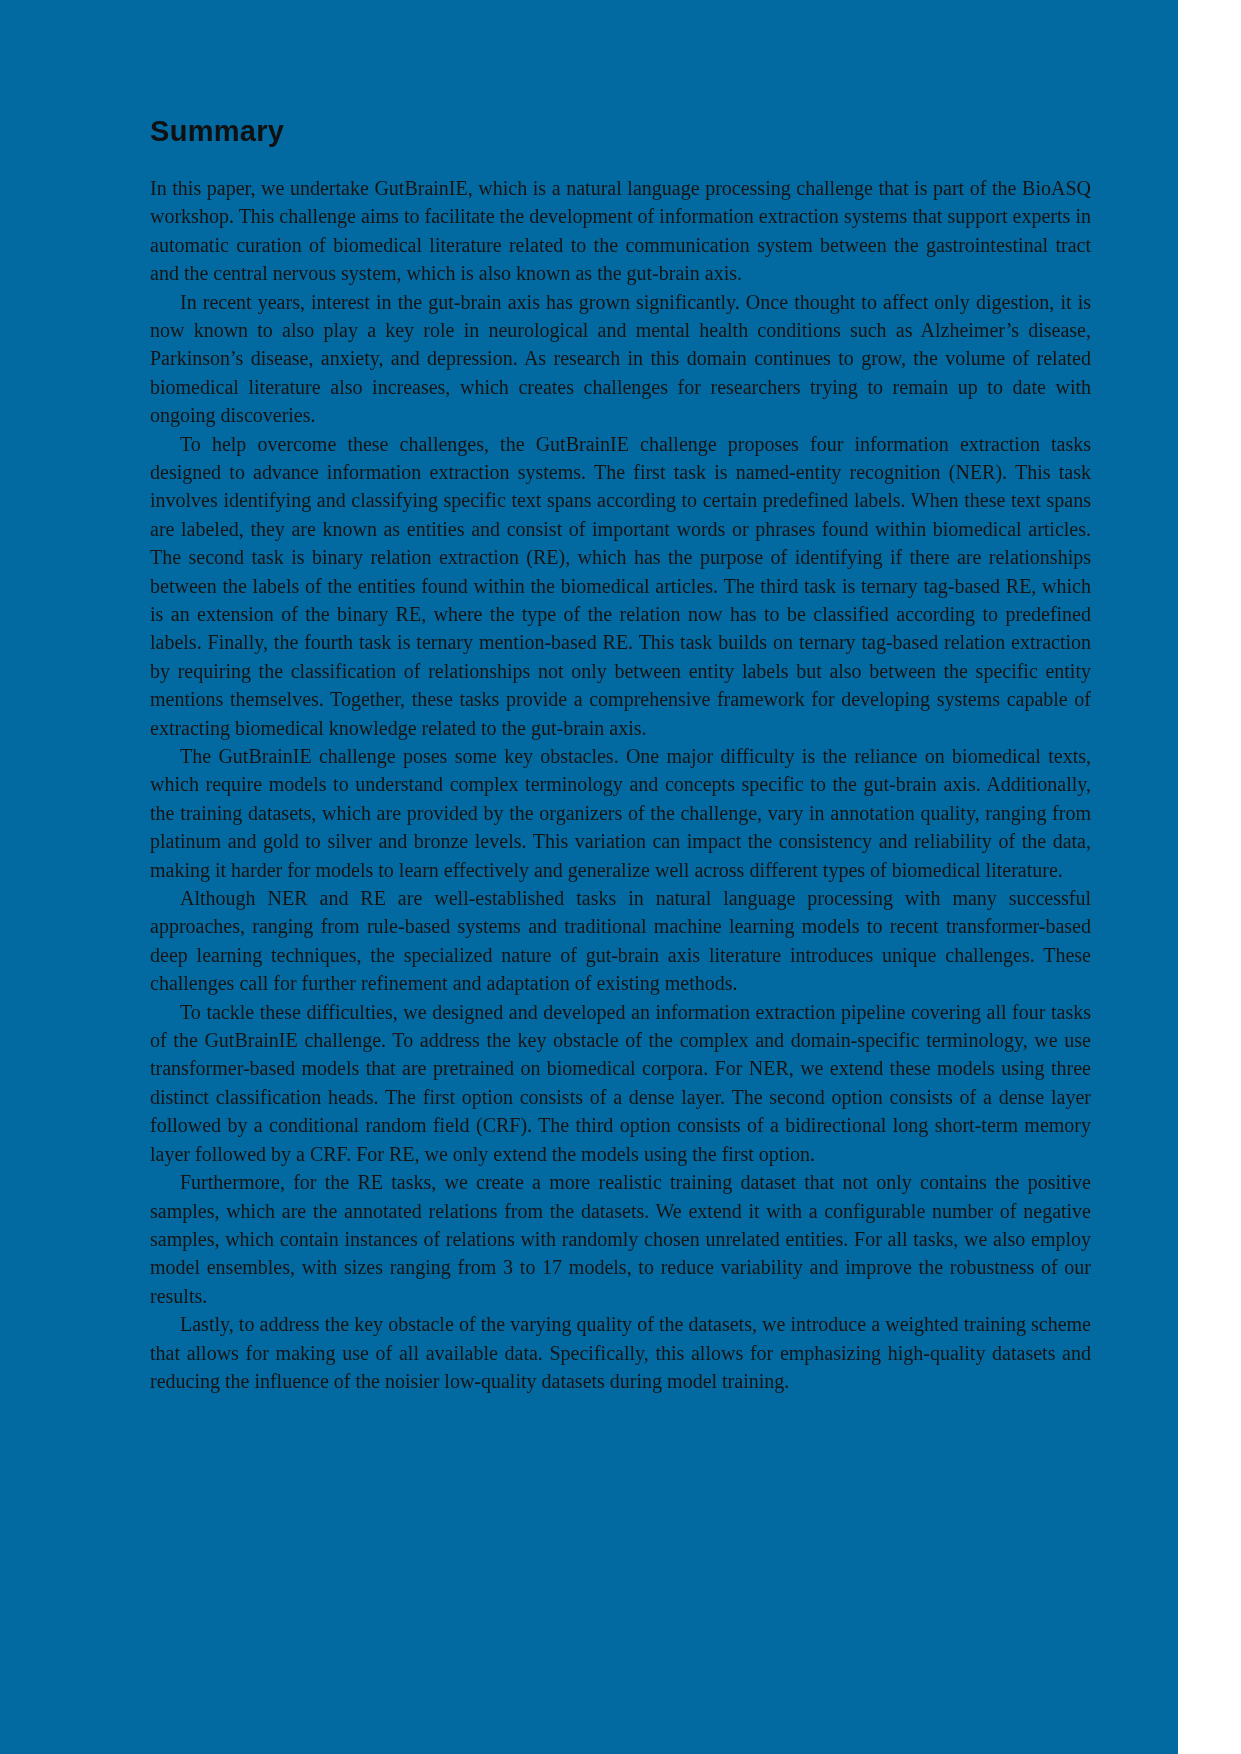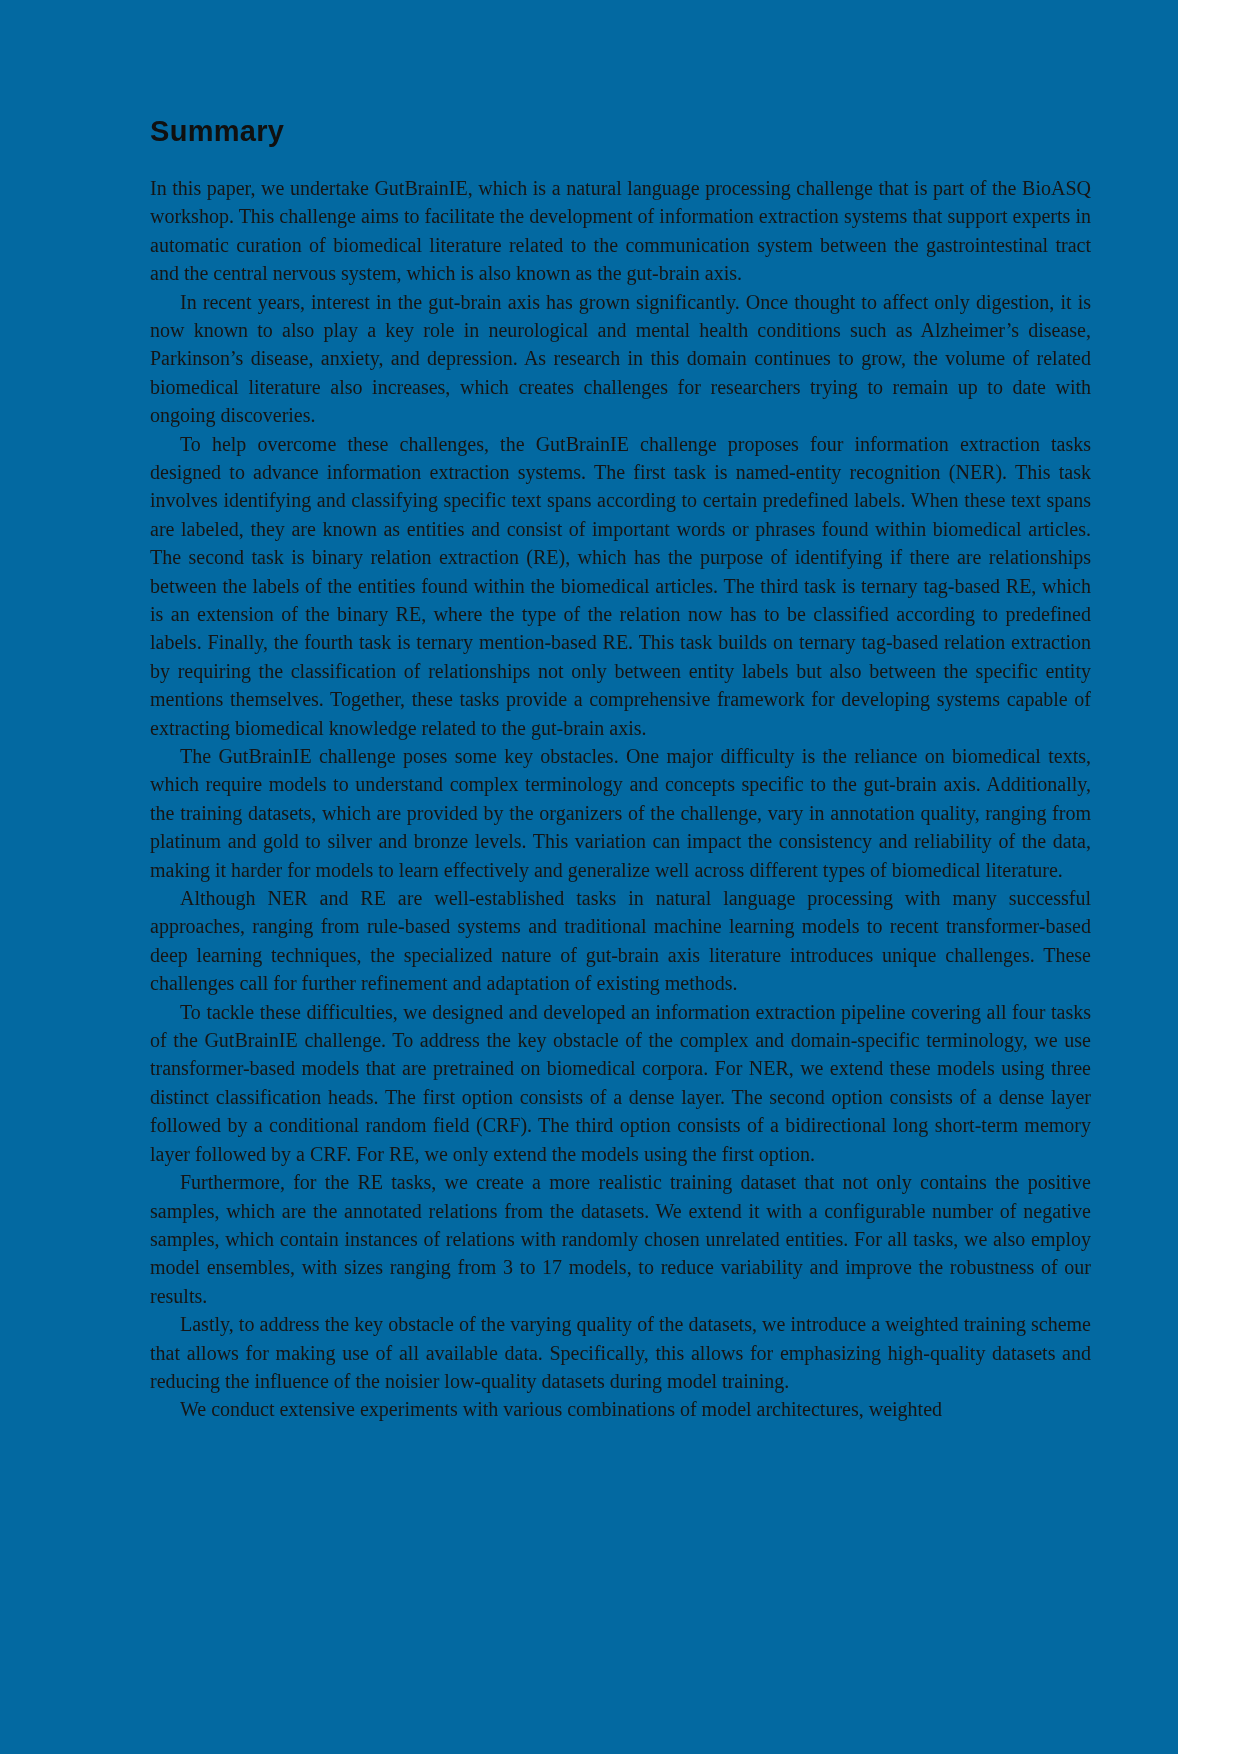--- a/index.html
+++ b/index.html
@@ -58,15 +58,14 @@
     <p class="para indent">The GutBrainIE challenge poses some key obstacles. One major difficulty is the reliance on biomedical texts, which require models to understand complex terminology and concepts specific to the gut-brain axis. Additionally, the training datasets, which are provided by the organizers of the challenge, vary in annotation quality, ranging from platinum and gold to silver and bronze levels. This variation can impact the consistency and reliability of the data, making it harder for models to learn effectively and generalize well across different types of biomedical literature.</p>
 
     <p class="para indent">Although NER and RE are well-established tasks in natural language processing with many successful approaches, ranging from rule-based systems and traditional machine learning models to recent transformer-based deep learning techniques, the specialized nature of gut-brain axis literature introduces unique challenges. These challenges call for further refinement and adaptation of existing methods.</p>
 
     <p class="para indent">To tackle these difficulties, we designed and developed an information extraction pipeline covering all four tasks of the GutBrainIE challenge. To address the key obstacle of the complex and domain-specific terminology, we use transformer-based models that are pretrained on biomedical corpora. For NER, we extend these models using three distinct classification heads. The first option consists of a dense layer. The second option consists of a dense layer followed by a conditional random field (CRF). The third option consists of a bidirectional long short-term memory layer followed by a CRF. For RE, we only extend the models using the first option.</p>
 
     <p class="para indent">Furthermore, for the RE tasks, we create a more realistic training dataset that not only contains the positive samples, which are the annotated relations from the datasets. We extend it with a configurable number of negative samples, which contain instances of relations with randomly chosen unrelated entities. For all tasks, we also employ model ensembles, with sizes ranging from 3 to 17 models, to reduce variability and improve the robustness of our results.</p>
 
     <p class="para indent">Lastly, to address the key obstacle of the varying quality of the datasets, we introduce a weighted training scheme that allows for making use of all available data. Specifically, this allows for emphasizing high-quality datasets and reducing the influence of the noisier low-quality datasets during model training.</p>
 
-    <p class="para indent">We conduct extensive experiments with various combinations of model architectures, weighted</p>
   </div>
 </div>
 
 </body></html>

